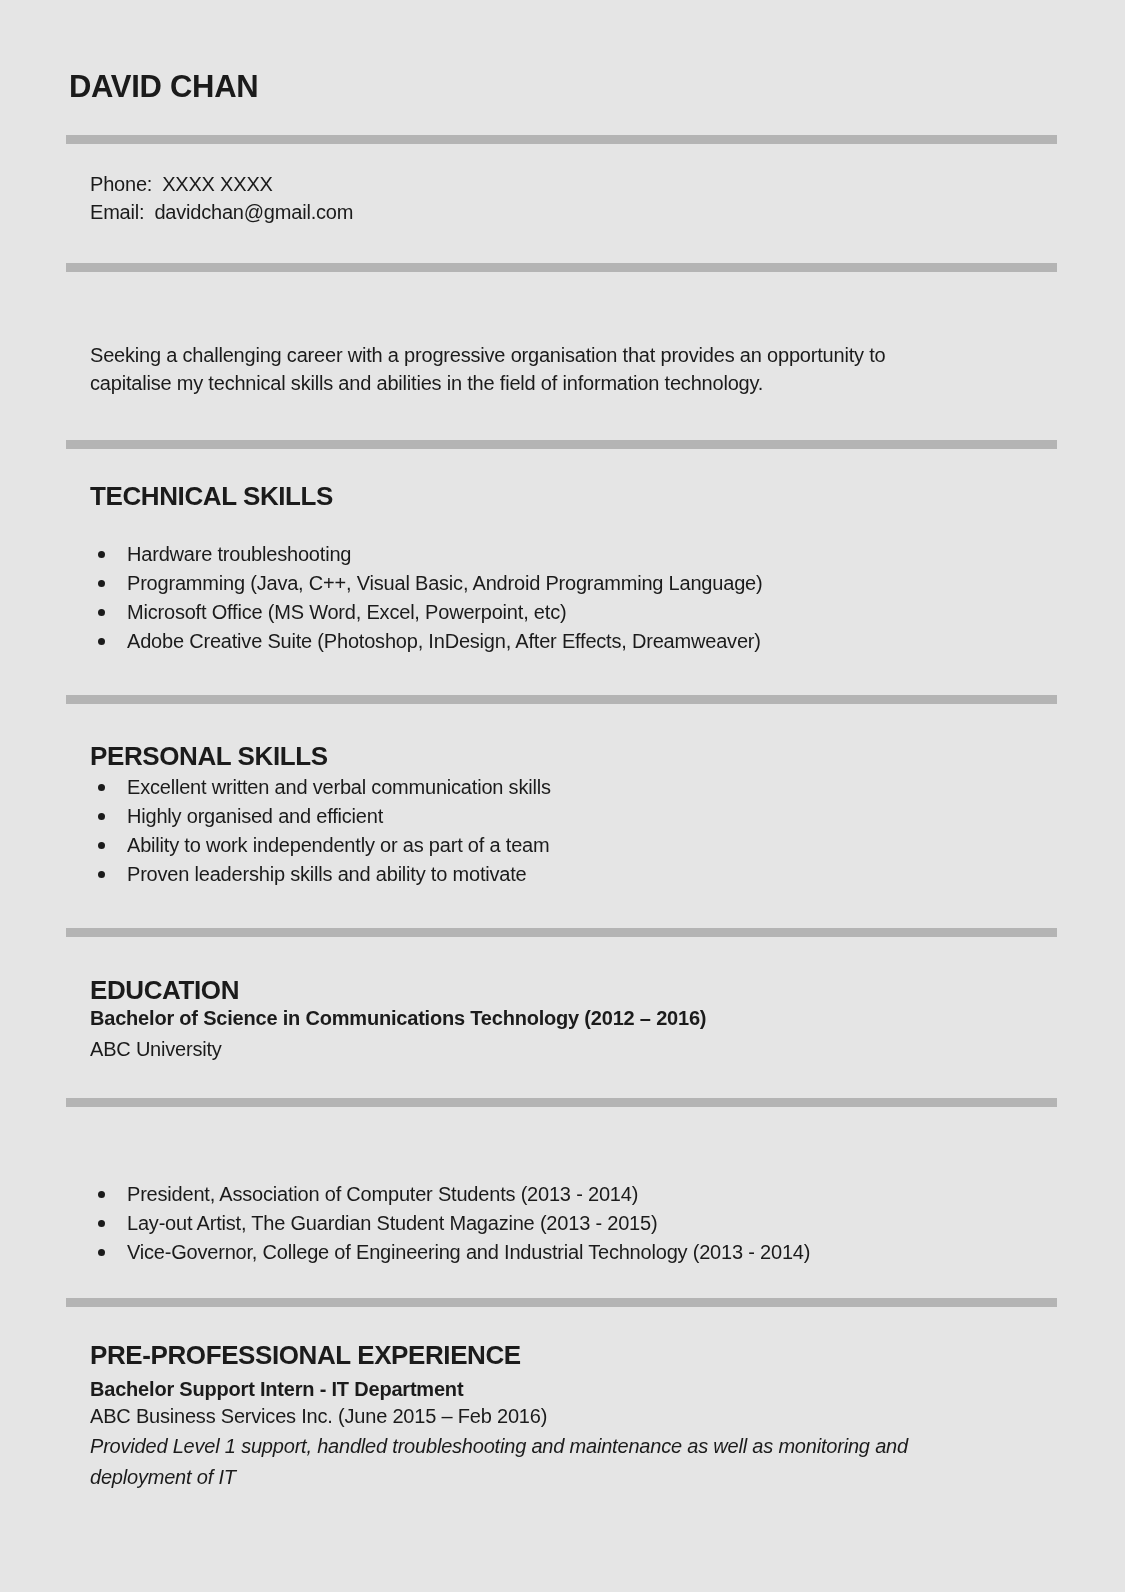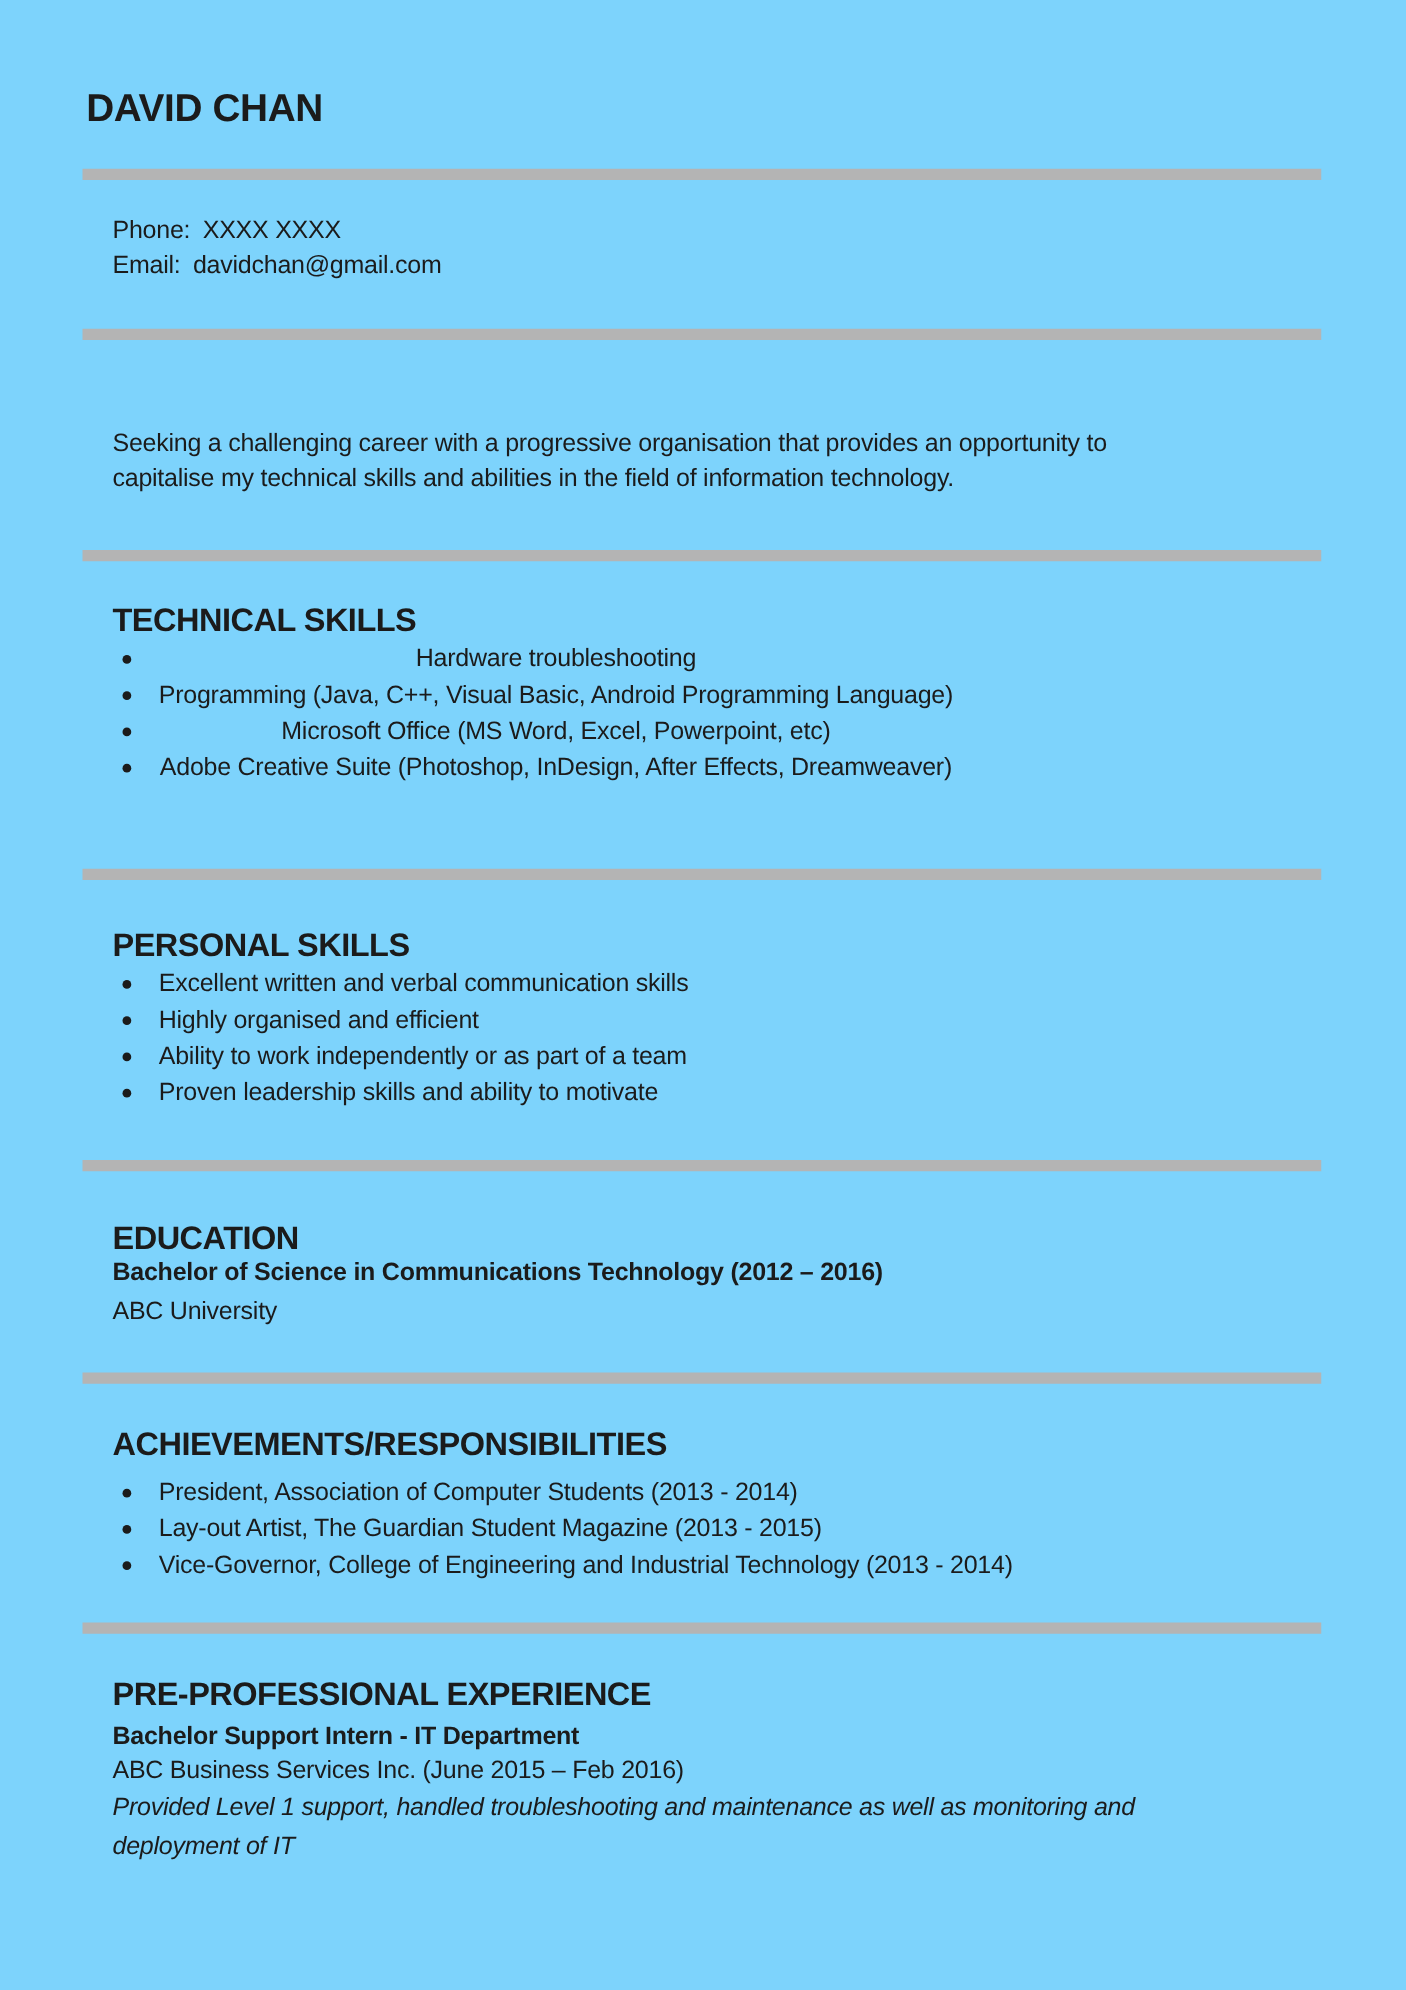--- a/index.html
+++ b/index.html
@@ -1,20 +1,20 @@
 <!DOCTYPE html>
 <html><head>
 <meta charset="utf-8">
 <style>
   html, body { margin: 0; padding: 0; }
   .page {
     position: relative;
     width: 1125px;
     height: 1592px;
-    background: #7dd3fc;
+    background: #e5e5e5;
     color: #1b1b1b;
     font-family: "Liberation Sans", "DejaVu Sans", sans-serif;
     overflow: hidden;
   }
   .divider {
     position: absolute;
     left: 66px;
     width: 991px;
     height: 9px;
     background: #b4b4b4;
@@ -64,21 +64,21 @@
   .contact-line .c-value { margin-left: 10px; margin-top: 16px; }
 
   .career-body { top: 341px; line-height: 28px; }
 
   .list {
     position: absolute;
     left: 90px;
     font-size: 20px;
     letter-spacing: -0.2px;
   }
-  .list-tech { top: 513px; text-align: center; }
+  .list-tech { top: 540px; }
   .list-personal { top: 773px; }
   .list-ach { top: 1180px; }
   .bullet-row {
     position: relative;
     height: 29px;
     line-height: 29px;
     padding-left: 37px;
     white-space: nowrap;
   }
   .dot {
@@ -140,21 +140,20 @@
   </div>
 
   <div class="divider d5"></div>
 
   <div class="sec-title t-edu">EDUCATION</div>
   <div class="body-text edu-degree">Bachelor of Science in Communications Technology (2012 – 2016)</div>
   <div class="body-text edu-school">ABC University</div>
 
   <div class="divider d6"></div>
 
-  <div class="sec-title t-ach">ACHIEVEMENTS/RESPONSIBILITIES</div>
   <div class="list list-ach">
     <div class="bullet-row"><span class="dot"></span><span>President, Association of Computer Students (2013 - 2014)</span></div>
     <div class="bullet-row"><span class="dot"></span><span>Lay-out Artist, The Guardian Student Magazine (2013 - 2015)</span></div>
     <div class="bullet-row"><span class="dot"></span><span>Vice-Governor, College of Engineering and Industrial Technology (2013 - 2014)</span></div>
   </div>
 
   <div class="divider d7"></div>
 
   <div class="sec-title t-exp">PRE-PROFESSIONAL EXPERIENCE</div>
   <div class="body-text exp-role">Bachelor Support Intern - IT Department</div>

